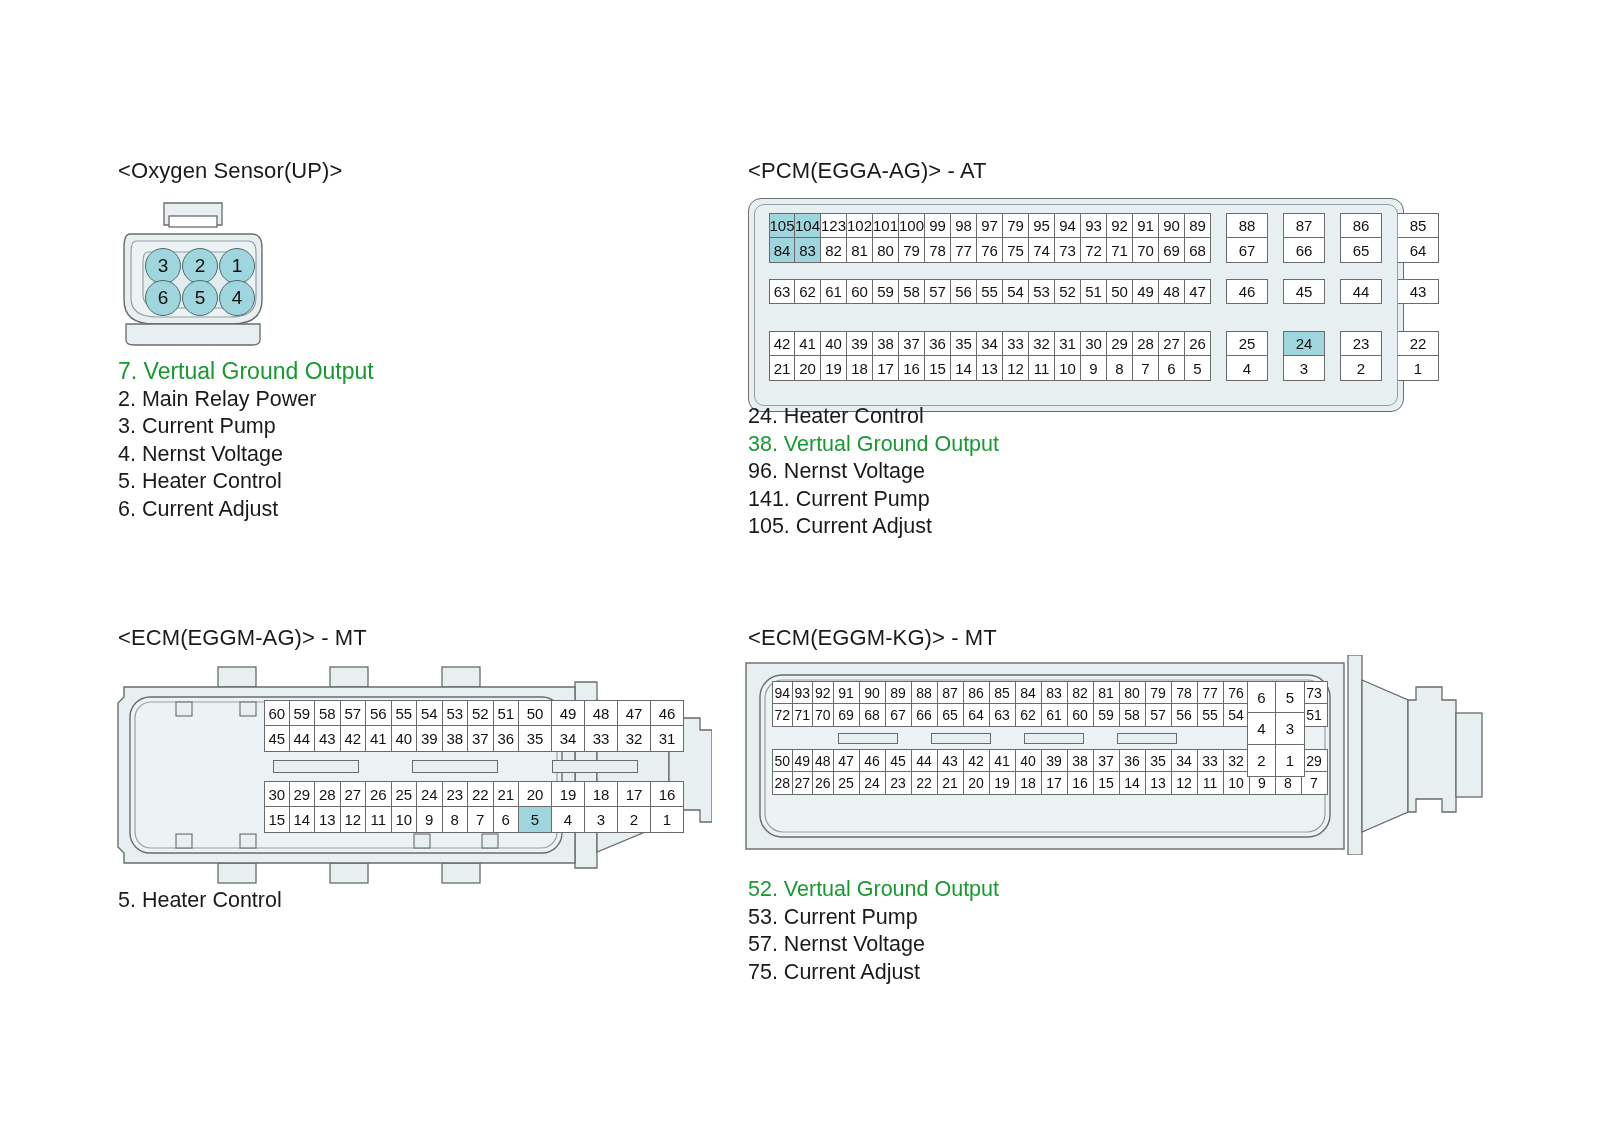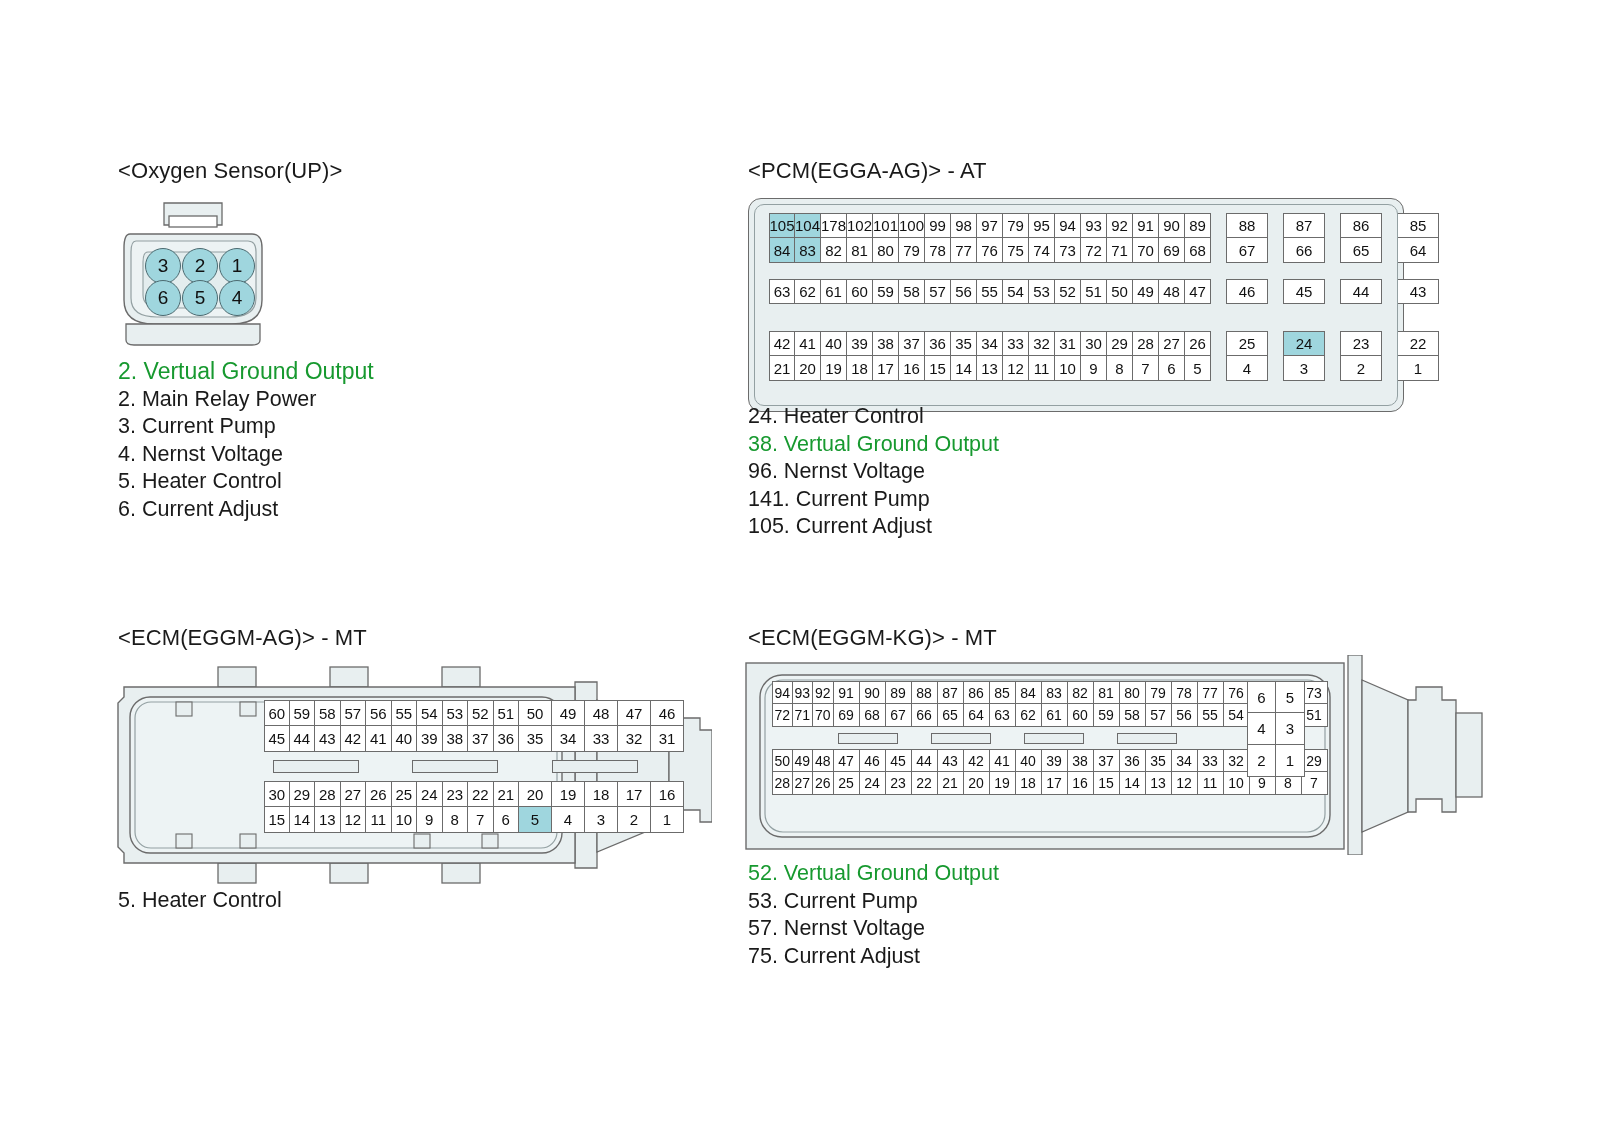--- a/index.html
+++ b/index.html
@@ -109,21 +109,21 @@
     background:#e8eff0; border:1.2px solid #6b6b6b;
   }
   #kg-side {
     position:absolute; left:499px; top:56px;
     display:flex; flex-direction:column;
   }
   #kg-side .srow { display:flex; }
   #kg-side .pin { width:29px; height:32px; font-size:15px; }
   #kg-side .srow + .srow .pin { border-top:none; }
   #kg-side .srow .pin + .pin { border-left:none; }
-  #kg-legend { position:absolute; left:0; top:235px; }
+  #kg-legend { position:absolute; left:0; top:251px; }
 </style>
 </head>
 <body>
 
 <div class="panel" id="oxy-wrap">
   <div class="conn-title" id="oxy-title">&lt;Oxygen Sensor(UP)&gt;</div>
 
   <svg id="oxy-svg" width="200" height="150">
 
     <path d="M52,3 L110,3 L110,25 L52,25 Z" fill="#e8eff0" stroke="#6b6b6b" stroke-width="1.3"></path>
@@ -141,21 +141,21 @@
   <div id="oxy-pins">
     <div class="oxy-pin" style="left:27px;  top:48px;">3</div>
     <div class="oxy-pin" style="left:64px;  top:48px;">2</div>
     <div class="oxy-pin" style="left:101px; top:48px;">1</div>
     <div class="oxy-pin" style="left:27px;  top:80px;">6</div>
     <div class="oxy-pin" style="left:64px;  top:80px;">5</div>
     <div class="oxy-pin" style="left:101px; top:80px;">4</div>
   </div>
 
   <div class="legend" id="oxy-legend">
-      <div class="row hl">2. Vertual Ground Output</div>
+      <div class="row hl">7. Vertual Ground Output</div>
       <div class="row">2. Main Relay Power</div>
       <div class="row">3. Current Pump</div>
       <div class="row">4. Nernst Voltage</div>
       <div class="row">5. Heater Control</div>
       <div class="row">6. Current Adjust</div>
     </div>
 </div>
 
 <div class="panel" id="pcm-wrap">
   <div class="conn-title" id="pcm-title">&lt;PCM(EGGA-AG)&gt; - AT</div>
@@ -164,21 +164,21 @@
     <div class="pcm-group" id="pcm-g0" style="left:20px; top:14px;">
         <div class="pcm-col">
           <div class="pin hl">105</div>
           <div class="pin hl">84</div>
         </div>
         <div class="pcm-col">
           <div class="pin hl">104</div>
           <div class="pin hl">83</div>
         </div>
         <div class="pcm-col">
-          <div class="pin">178</div>
+          <div class="pin">123</div>
           <div class="pin">82</div>
         </div>
         <div class="pcm-col">
           <div class="pin">102</div>
           <div class="pin">81</div>
         </div>
         <div class="pcm-col">
           <div class="pin">101</div>
           <div class="pin">80</div>
         </div>

